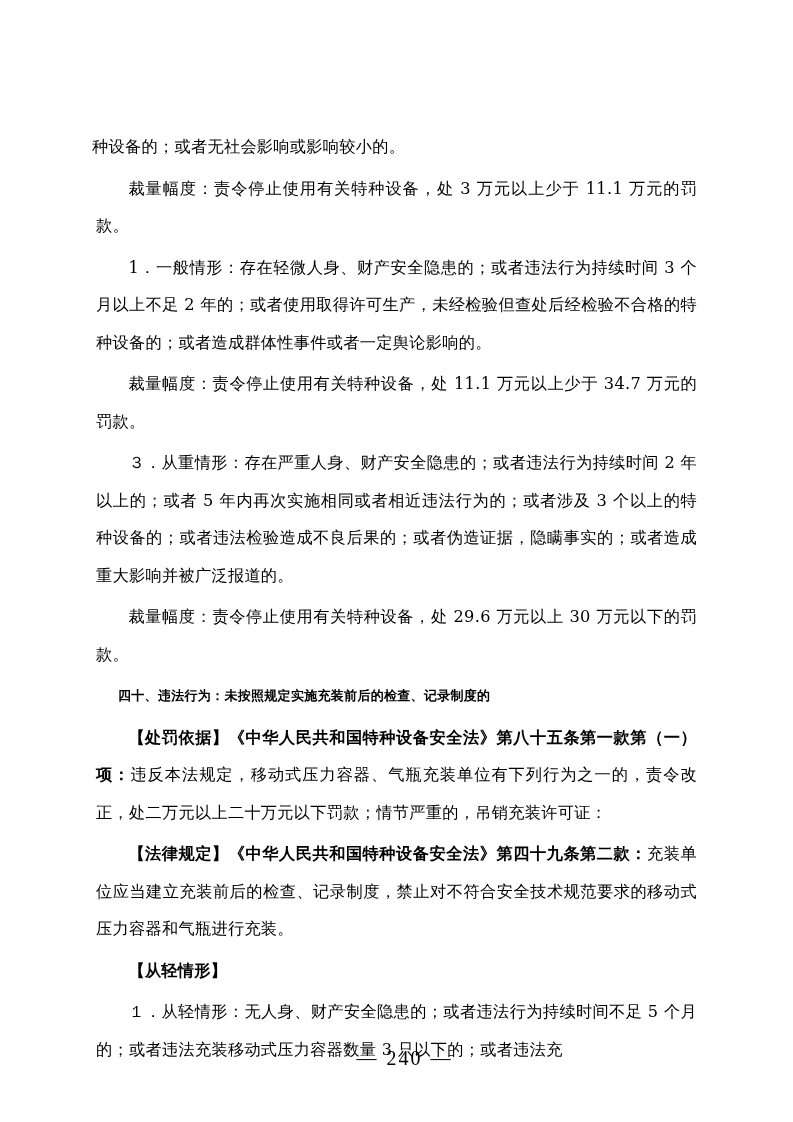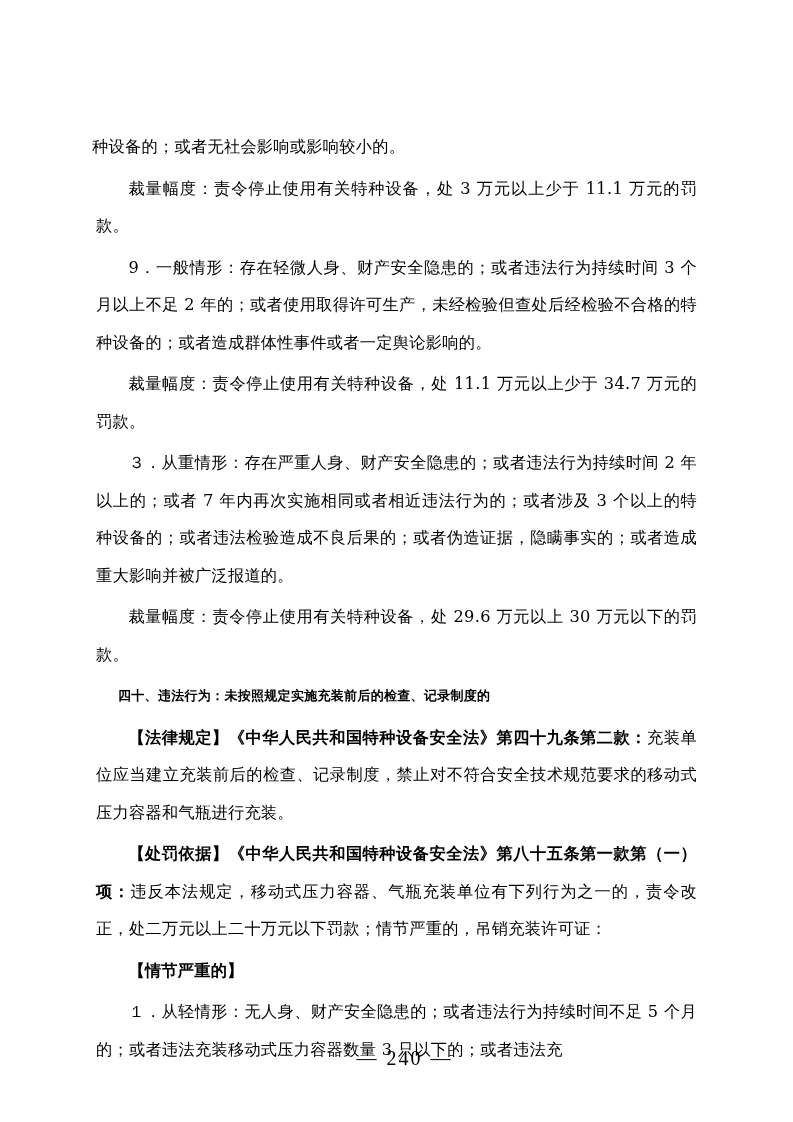--- a/index.html
+++ b/index.html
@@ -72,36 +72,36 @@
 <body>
 
 <div class="page">
 
   <div class="body-text">
 
     <p class="flush">种设备的；或者无社会影响或影响较小的。</p>
 
     <p class="para">裁量幅度：责令停止使用有关特种设备，处 3 万元以上少于 11.1 万元的罚款。</p>
 
-    <p class="para">9．一般情形：存在轻微人身、财产安全隐患的；或者违法行为持续时间 3 个月以上不足 2 年的；或者使用取得许可生产，未经检验但查处后经检验不合格的特种设备的；或者造成群体性事件或者一定舆论影响的。</p>
+    <p class="para">1．一般情形：存在轻微人身、财产安全隐患的；或者违法行为持续时间 3 个月以上不足 2 年的；或者使用取得许可生产，未经检验但查处后经检验不合格的特种设备的；或者造成群体性事件或者一定舆论影响的。</p>
 
     <p class="para">裁量幅度：责令停止使用有关特种设备，处 11.1 万元以上少于 34.7 万元的罚款。</p>
 
-    <p class="para">３．从重情形：存在严重人身、财产安全隐患的；或者违法行为持续时间 2 年以上的；或者 7 年内再次实施相同或者相近违法行为的；或者涉及 3 个以上的特种设备的；或者违法检验造成不良后果的；或者伪造证据，隐瞒事实的；或者造成重大影响并被广泛报道的。</p>
+    <p class="para">３．从重情形：存在严重人身、财产安全隐患的；或者违法行为持续时间 2 年以上的；或者 5 年内再次实施相同或者相近违法行为的；或者涉及 3 个以上的特种设备的；或者违法检验造成不良后果的；或者伪造证据，隐瞒事实的；或者造成重大影响并被广泛报道的。</p>
 
     <p class="para">裁量幅度：责令停止使用有关特种设备，处 29.6 万元以上 30 万元以下的罚款。</p>
 
     <p class="heading">四十、违法行为：未按照规定实施充装前后的检查、记录制度的</p>
 
+    <p class="para"><span class="bold">【处罚依据】</span><span class="bold">《中华人民共和国特种设备安全法》第八十五条第一款第（一）项：</span><span>违反本法规定，移动式压力容器、气瓶充装单位有下列行为之一的，责令改正，处二万元以上二十万元以下罚款；情节严重的，吊销充装许可证：</span></p>
+
     <p class="para"><span class="bold">【法律规定】</span><span class="bold">《中华人民共和国特种设备安全法》第四十九条第二款：</span><span>充装单位应当建立充装前后的检查、记录制度，禁止对不符合安全技术规范要求的移动式压力容器和气瓶进行充装。</span></p>
 
-    <p class="para"><span class="bold">【处罚依据】</span><span class="bold">《中华人民共和国特种设备安全法》第八十五条第一款第（一）项：</span><span>违反本法规定，移动式压力容器、气瓶充装单位有下列行为之一的，责令改正，处二万元以上二十万元以下罚款；情节严重的，吊销充装许可证：</span></p>
 
-
-    <p class="para"><span class="bold">【情节严重的】</span></p>
+    <p class="para"><span class="bold">【从轻情形】</span></p>
 
     <p class="para">１．从轻情形：无人身、财产安全隐患的；或者违法行为持续时间不足 5 个月的；或者违法充装移动式压力容器数量 3 只以下的；或者违法充</p>
 
   </div>
 
 </div>
 
 <div class="footer">
   <span class="dash">—</span><span class="pagenum">240</span><span class="dash">—</span>
 </div>

